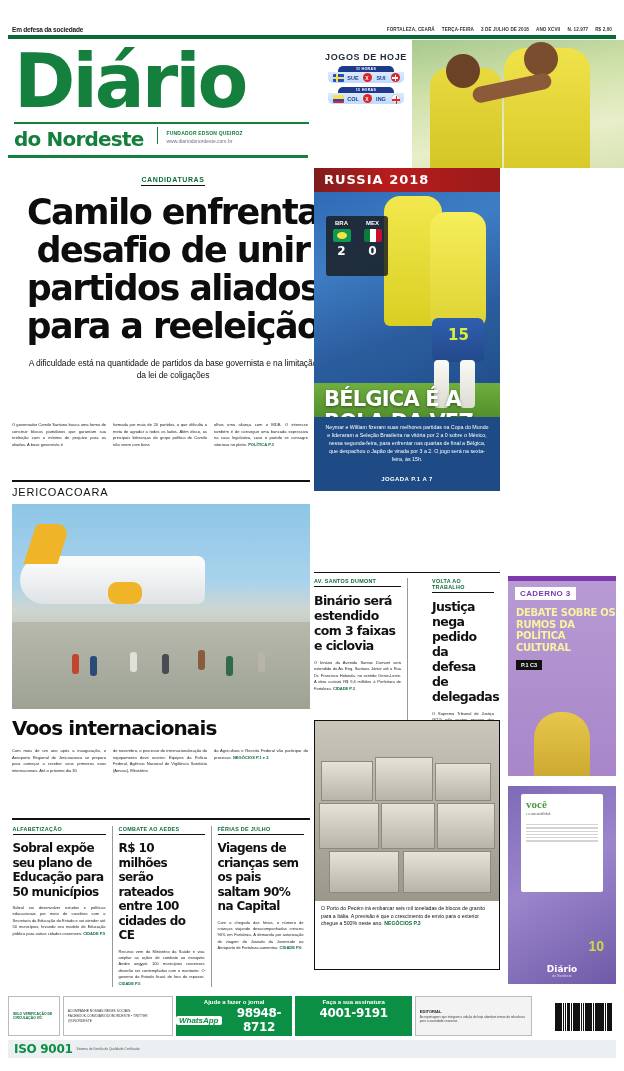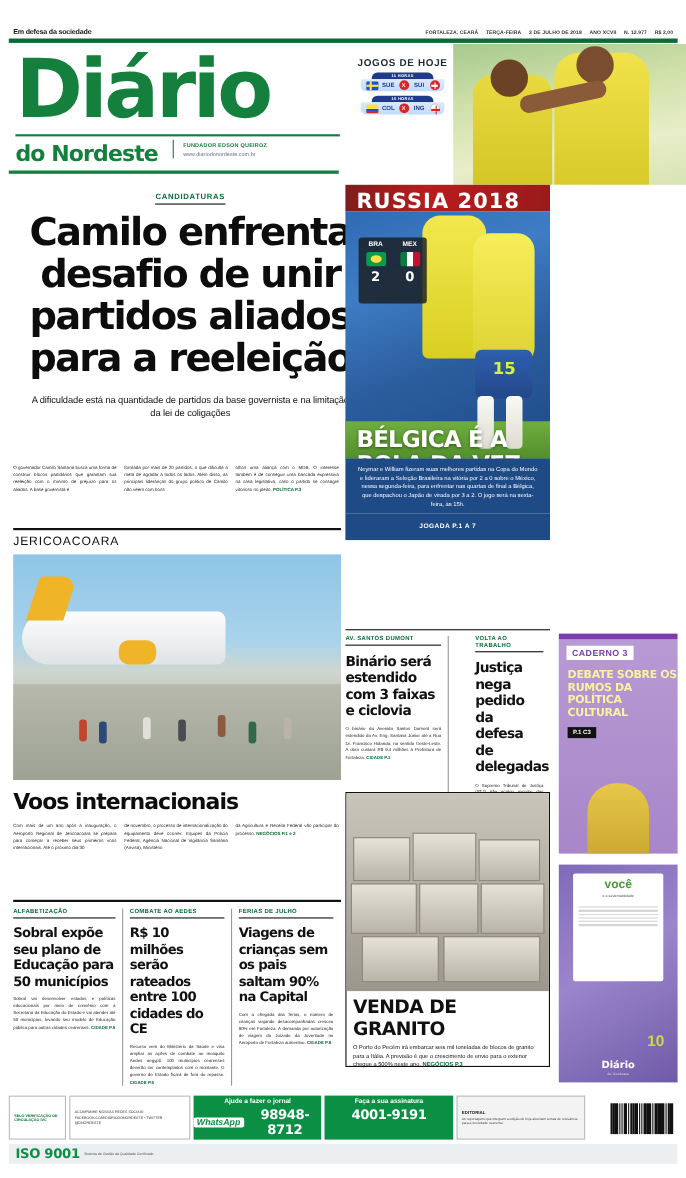--- a/index.html
+++ b/index.html
@@ -125,39 +125,39 @@
   .voos-title {
     position:absolute; left:12px; top:716px;
     font-family:"DejaVu Sans", sans-serif;
     font-size:20px; font-weight:bold; letter-spacing:-0.9px; color:#0d0d0d;
   }
   .voos-body { position:absolute; left:12px; top:748px; width:298px; display:flex; gap:7px; }
   .voos-body .col { width:94px; font-size:4.1px; line-height:6.6px; color:#222; text-align:justify; }
 
   
   .smallrule { position:absolute; left:12px; top:818px; width:298px; height:1.5px; background:#111; }
-  .sbox-wrap { position:absolute; left:12px; top:826px; width:298px; display:flex; gap:0; }
+  .sbox-wrap { position:absolute; left:12px; top:826px; width:298px; display:flex; gap:0;justify-content:center; }
   .sbox { width:99px; padding-right:6px; }
   .sbox + .sbox { border-left:0.8px solid #999; padding-left:6px; }
   .sbox .k { font-size:5.4px; font-weight:bold; color:#0a6b38; letter-spacing:0.3px; border-bottom:1.2px solid #111; padding-bottom:2px; display:block; }
   .sbox h3 {
     font-family:"DejaVu Sans", sans-serif;
     font-size:12px; font-weight:bold; line-height:14.5px; letter-spacing:-0.6px; color:#111; margin-top:6px;
   }
   .sbox p { font-size:4px; line-height:6.4px; color:#222; margin-top:6px; text-align:justify; }
   .ref { color:#0a6b38; font-weight:bold; }
 
   
   .col-right { position:absolute; left:314px; top:168px; width:186px; }
   .russia-bar {
     position:relative; height:24px; width:186px;
     background:linear-gradient(90deg,#7f1d1d,#b91c1c 40%,#991b1b);
     overflow:hidden;
   }
-  .russia-bar span { position:absolute; left:10px; top:4px; color:#fff; font-size:19px; font-weight:bold; letter-spacing:1px; font-family:"DejaVu Sans",sans-serif;}
+  .russia-bar span { position:absolute; left:10px; top:4px; color:#fff; font-size:13px; font-weight:bold; letter-spacing:1px; font-family:"DejaVu Sans",sans-serif;}
   .belg-photo {
     position:relative; width:186px; height:225px; overflow:hidden;
     background:linear-gradient(160deg,#2f6bb5 0%,#3e7dc4 28%,#2b5d9e 60%,#1e4a85 100%);
   }
   .bp-grass { position:absolute; left:0; bottom:0; width:186px; height:34px; background:linear-gradient(#6fae3e,#538f2c); }
   .bp-body1 { position:absolute; left:70px; top:4px; width:58px; height:130px; background:linear-gradient(#f2e84e,#d9cf22); border-radius:16px 16px 6px 6px; }
   .bp-body2 { position:absolute; left:116px; top:20px; width:56px; height:120px; background:linear-gradient(#f6ee5a,#ddd232); border-radius:16px; }
   .bp-short { position:absolute; left:118px; top:126px; width:52px; height:44px; background:linear-gradient(#2f5fb0,#23488a); border-radius:6px; }
   .bp-num { position:absolute; left:134px; top:134px; color:#d9f03a; font-size:15px; font-weight:bold; font-family:"DejaVu Sans",sans-serif;}
   .bp-leg1 { position:absolute; left:120px; top:168px; width:15px; height:48px; background:linear-gradient(#fafaf5,#dcdcd2); border-radius:4px;}
@@ -221,21 +221,21 @@
                  background:linear-gradient(#e7c84a,#c9a52f); border-radius:26px 26px 6px 6px; }
 
   .fasc {
     position:absolute; left:508px; top:786px; width:108px; height:198px;
     background:linear-gradient(150deg,#7f6ab8,#9b86cc 45%,#6f5aa8);
     overflow:hidden;
   }
   .fasc-h { color:#f5e98a; font-family:"DejaVu Serif",serif; font-style:italic;
             font-size:11px; font-weight:bold; line-height:12px; padding:14px 0 0 14px; }
   .fasc-card { margin:8px auto 0; width:82px; height:98px; background:#fff; border-radius:2px; padding:5px; }
-  .fasc-logo { color:#4a9b3c; font-family:Liberation Sans, sans-serif; font-size:11px; font-weight:bold; text-align:center; line-height:10px; }
+  .fasc-logo { color:#4a9b3c; font-family:Liberation Serif, serif; font-size:11px; font-weight:bold; line-height:10px; }
   .fasc-logo small { display:block; font-size:3.2px; color:#555; font-style:normal; font-weight:normal; }
   .fasc-lines { margin-top:5px; }
   .fasc-lines i { display:block; height:1.3px; background:#d4d4d4; margin-bottom:2px; }
   .fasc-num { position:absolute; right:12px; bottom:30px; color:#cfd84a; font-size:14px; font-weight:bold; }
   .fasc-foot { position:absolute; left:0; bottom:6px; width:108px; text-align:center; }
   .fasc-foot .dlogo { color:#fff; font-family:"DejaVu Sans",sans-serif; font-size:9px; font-weight:bold; }
   .fasc-foot .dsub { color:#e5dcf5; font-size:3px; letter-spacing:0.3px; }
 
   
   .botbar { position:absolute; left:8px; top:996px; width:608px; height:40px; display:flex; gap:3px; }
@@ -434,21 +434,20 @@
     <div class="granito-photo">
       <div class="gblock" style="left:6px;top:40px;width:52px;height:40px;"></div>
       <div class="gblock" style="left:60px;top:36px;width:58px;height:44px;"></div>
       <div class="gblock" style="left:120px;top:42px;width:56px;height:38px;"></div>
       <div class="gblock" style="left:4px;top:82px;width:60px;height:46px;"></div>
       <div class="gblock" style="left:66px;top:82px;width:54px;height:46px;"></div>
       <div class="gblock" style="left:122px;top:82px;width:58px;height:46px;"></div>
       <div class="gblock" style="left:14px;top:130px;width:70px;height:42px;"></div>
       <div class="gblock" style="left:88px;top:130px;width:88px;height:42px;"></div>
     </div>
-    <div class="granito-title">VENDA DE GRANITO</div>
     <div class="granito-cap">
       <span>O Porto do Pecém irá embarcar seis mil toneladas de blocos de granito para a Itália. A previsão é que o crescimento de envio para o exterior chegue a 500% neste ano.</span>
       <span class="ref">NEGÓCIOS P.3</span>
     </div>
   </div>
 
   <div class="caderno">
     <div class="caderno-bar"></div>
     <span class="caderno-tag">CADERNO 3</span>
     <div class="caderno-h">DEBATE SOBRE OS RUMOS DA POLÍTICA CULTURAL</div>

